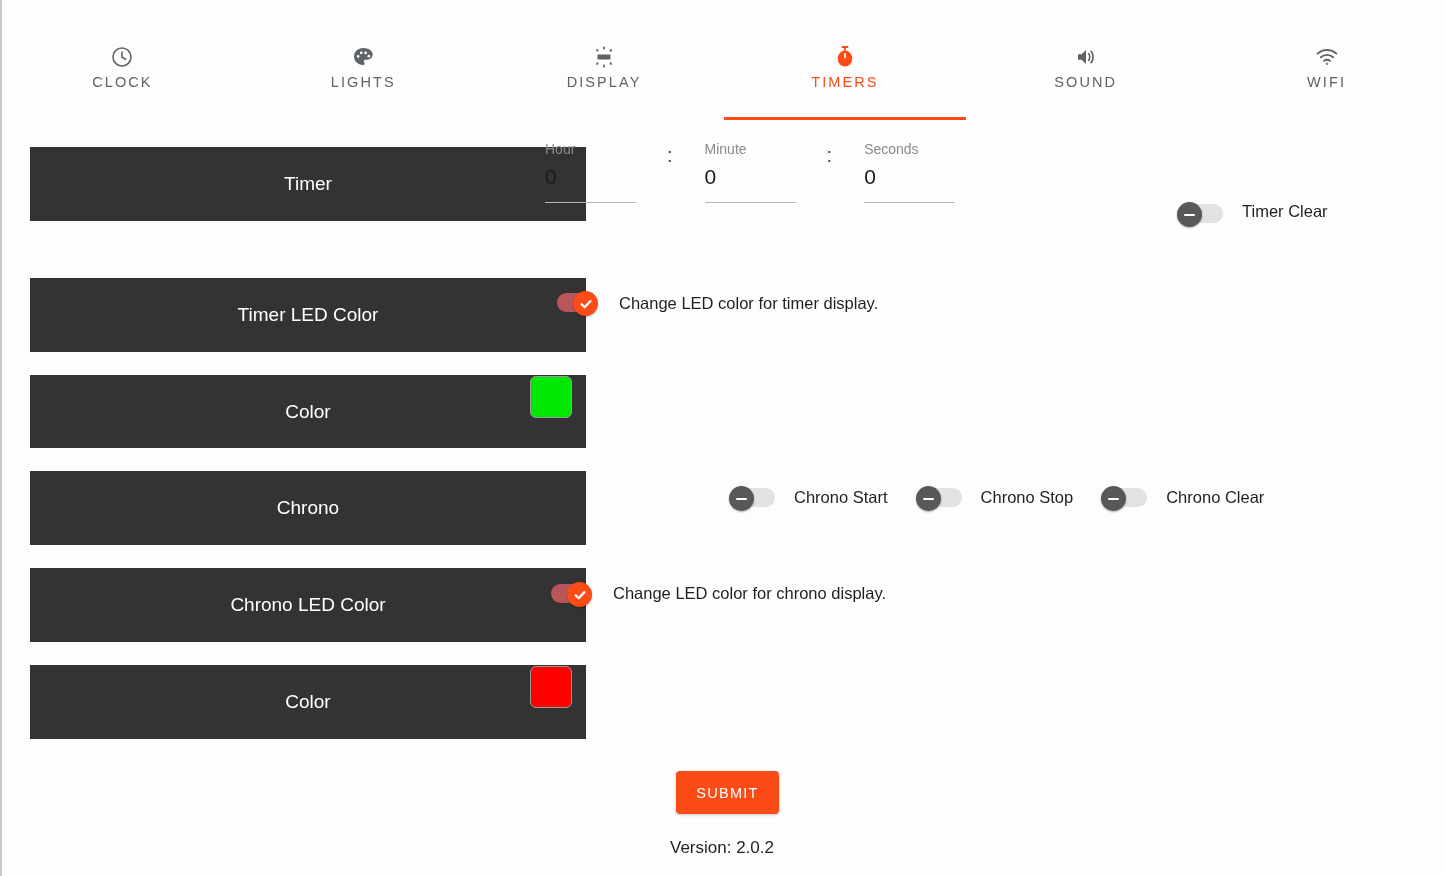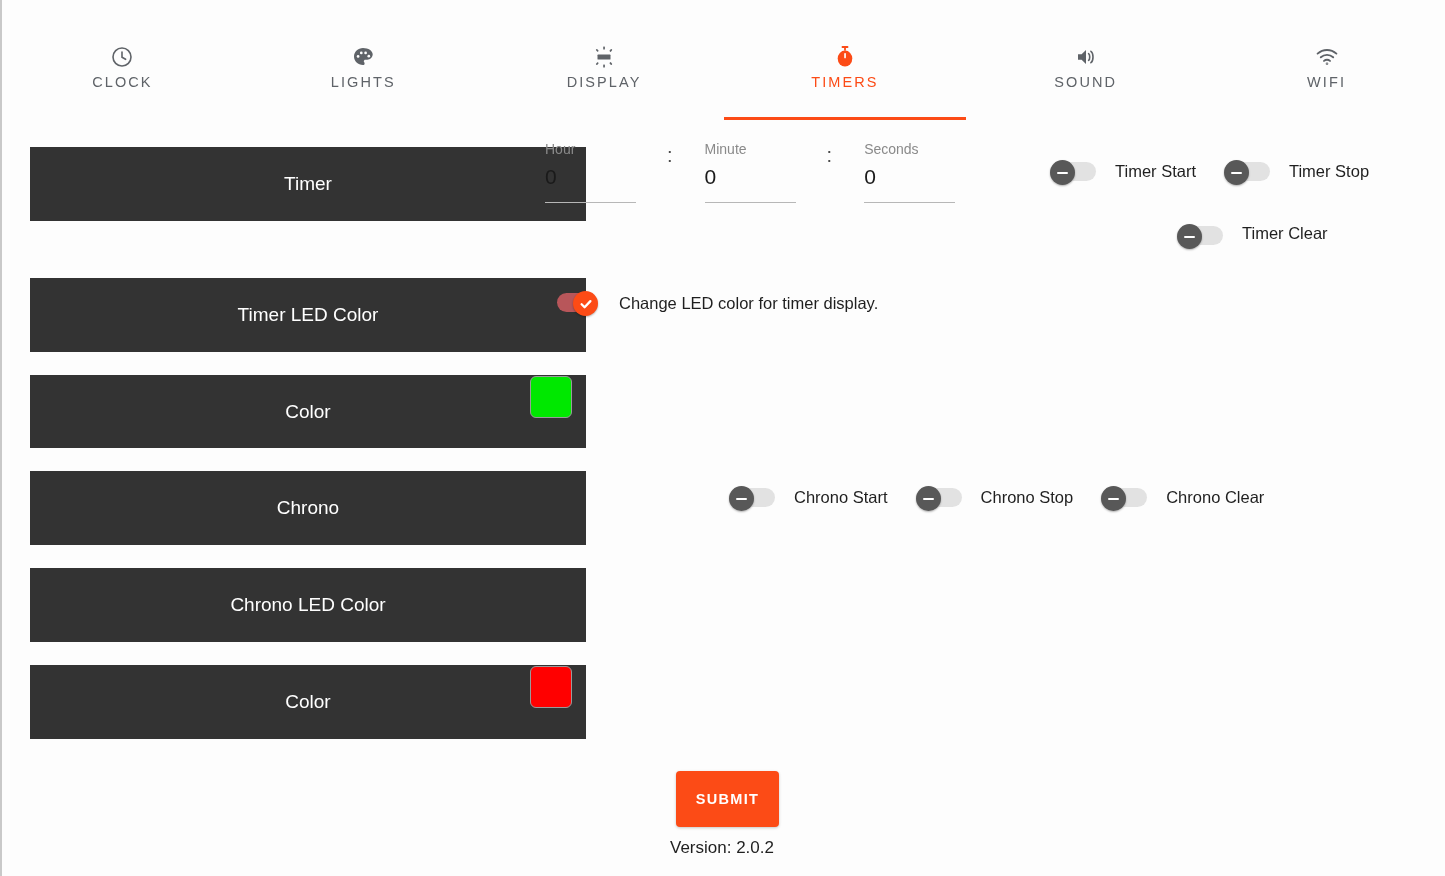--- a/index.html
+++ b/index.html
@@ -238,28 +238,28 @@
   }
   .swatch-timer  { top: 376px; left: 528px; }
   .swatch-chrono { top: 666px; left: 528px; }
 
   
   .submit-btn {
     position: absolute;
     top: 771px;
     left: 674px;
     width: 103px;
-    height: 56px;
+    height: 43px;
     background: #fc4b16;
     color: #ffffff;
     border: none;
     border-radius: 4px;
     font-size: 14.5px;
     letter-spacing: 1.3px;
-    font-weight: 700;
+    font-weight: 400;
     font-family: "Liberation Sans", sans-serif;
     cursor: pointer;
     box-shadow: 0 1px 3px rgba(0,0,0,.22);
     text-transform: uppercase;
   }
   .version-text {
     position: absolute;
     top: 838px;
     left: 668px;
     font-size: 17px;
@@ -385,40 +385,20 @@
       <input class="tf-value" type="text" value="0" style="">
     </div>
     <div class="time-colon">:</div>
     <div class="time-field">
       <div class="tf-label">Seconds</div>
       <input class="tf-value" type="text" value="0" style="">
     </div>
   </div>
 
   <div class="timer-switch-area">
-    <div class="tsa-row1">
-      <div class="sw-group">
-        <div class="switch">
-          <span class="track"></span>
-          <span class="knob">
-              <span class="glyph"></span>
-            </span>
-        </div>
-        <span class="sw-label">Timer Start</span>
-      </div>
-      <div class="sw-group">
-        <div class="switch">
-          <span class="track"></span>
-          <span class="knob">
-              <span class="glyph"></span>
-            </span>
-        </div>
-        <span class="sw-label">Timer Stop</span>
-      </div>
-    </div>
     <div class="tsa-row2">
       <div class="switch">
         <span class="track"></span>
         <span class="knob">
             <span class="glyph"></span>
           </span>
       </div>
       <span class="sw-label">Timer Clear</span>
     </div>
   </div>
@@ -460,20 +440,33 @@
       <div class="switch">
         <span class="track"></span>
         <span class="knob">
             <span class="glyph"></span>
           </span>
       </div>
       <span class="sw-label">Chrono Clear</span>
     </div>
   </div>
 
+  <div class="led-row-chrono">
+    <div class="switch on">
+      <span class="track"></span>
+      <span class="knob">
+        <span class="glyph">
+          <svg width="14" height="14" viewBox="0 0 14 14" fill="none" stroke="#ffffff" stroke-width="2.3" stroke-linecap="round" stroke-linejoin="round">
+            <path d="M2.6 7.3l3.0 3.0 5.8-6.2"></path>
+          </svg>
+        </span>
+      </span>
+    </div>
+    <span class="sw-label">Change LED color for chrono display.</span>
+  </div>
 
   <div class="swatch swatch-timer" style="background: rgb(0, 232, 0);"></div>
   <div class="swatch swatch-chrono" style="background: rgb(255, 0, 0);"></div>
 
   <button class="submit-btn">SUBMIT</button>
   <div class="version-text">Version: 2.0.2</div>
 
 </div>
 
 </body></html>

